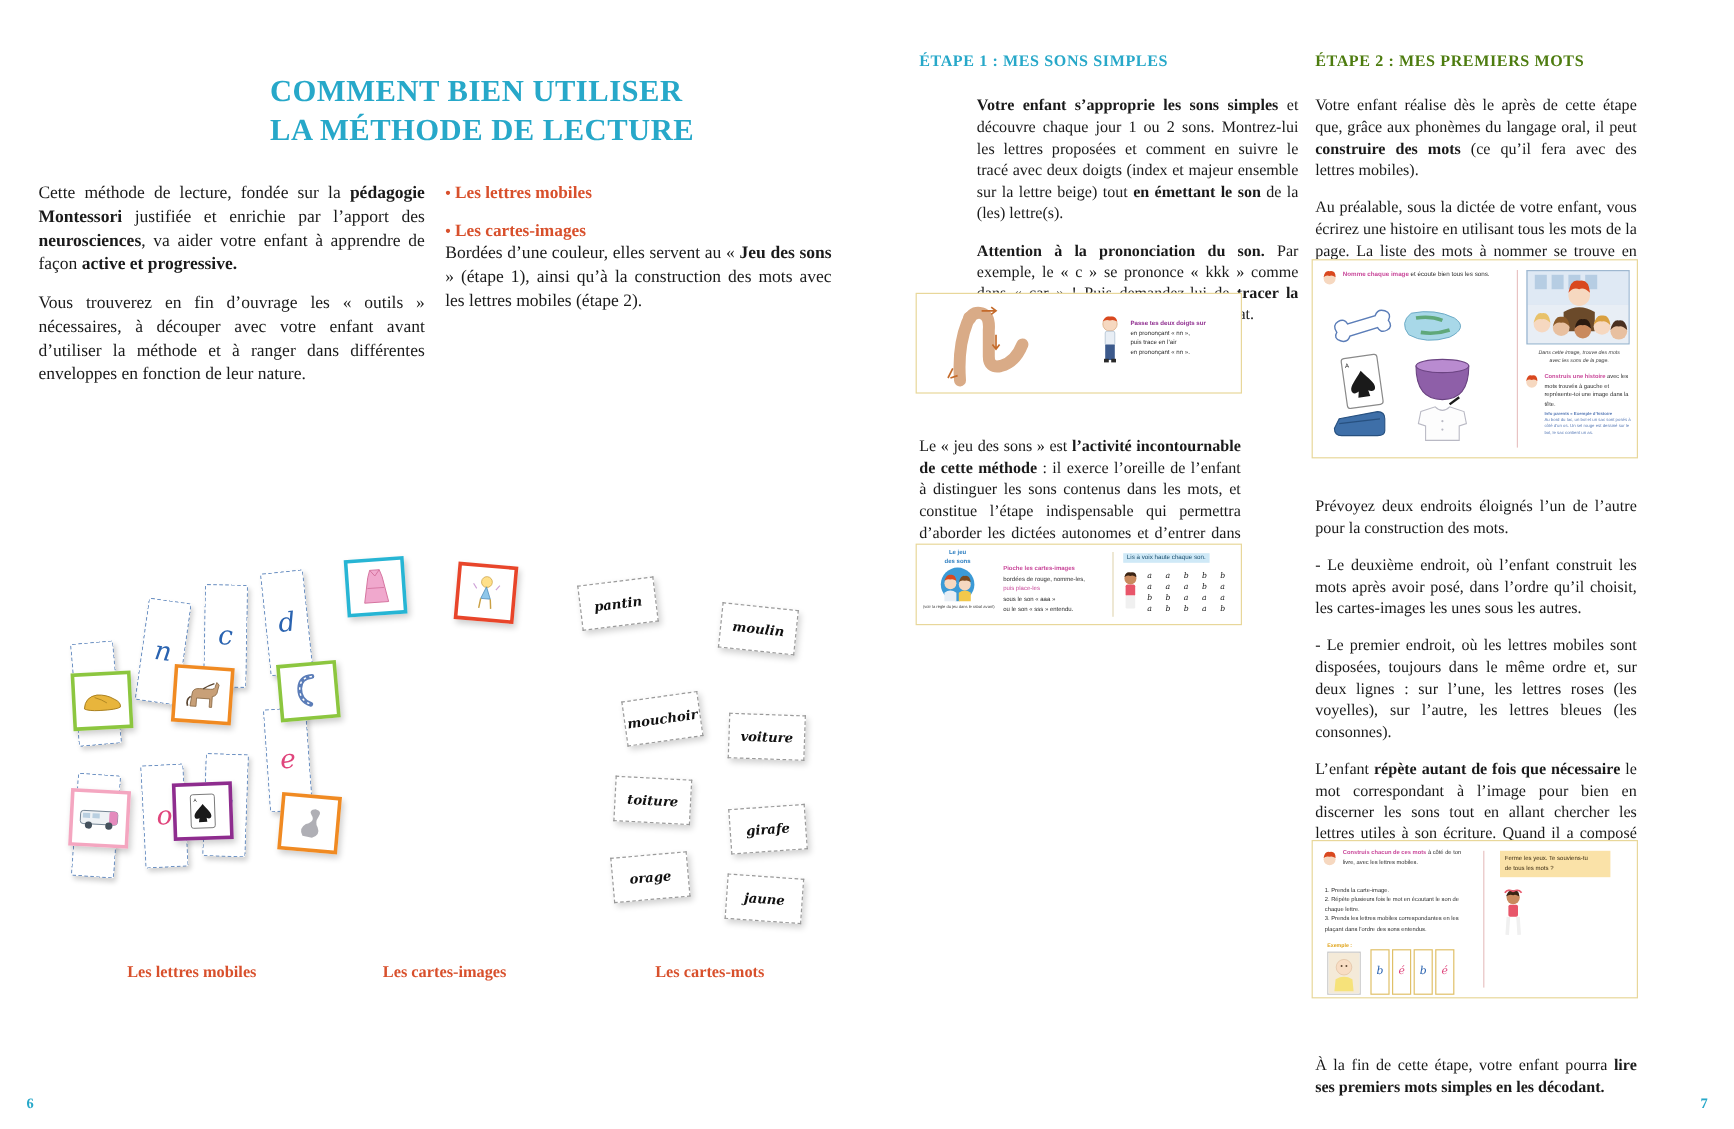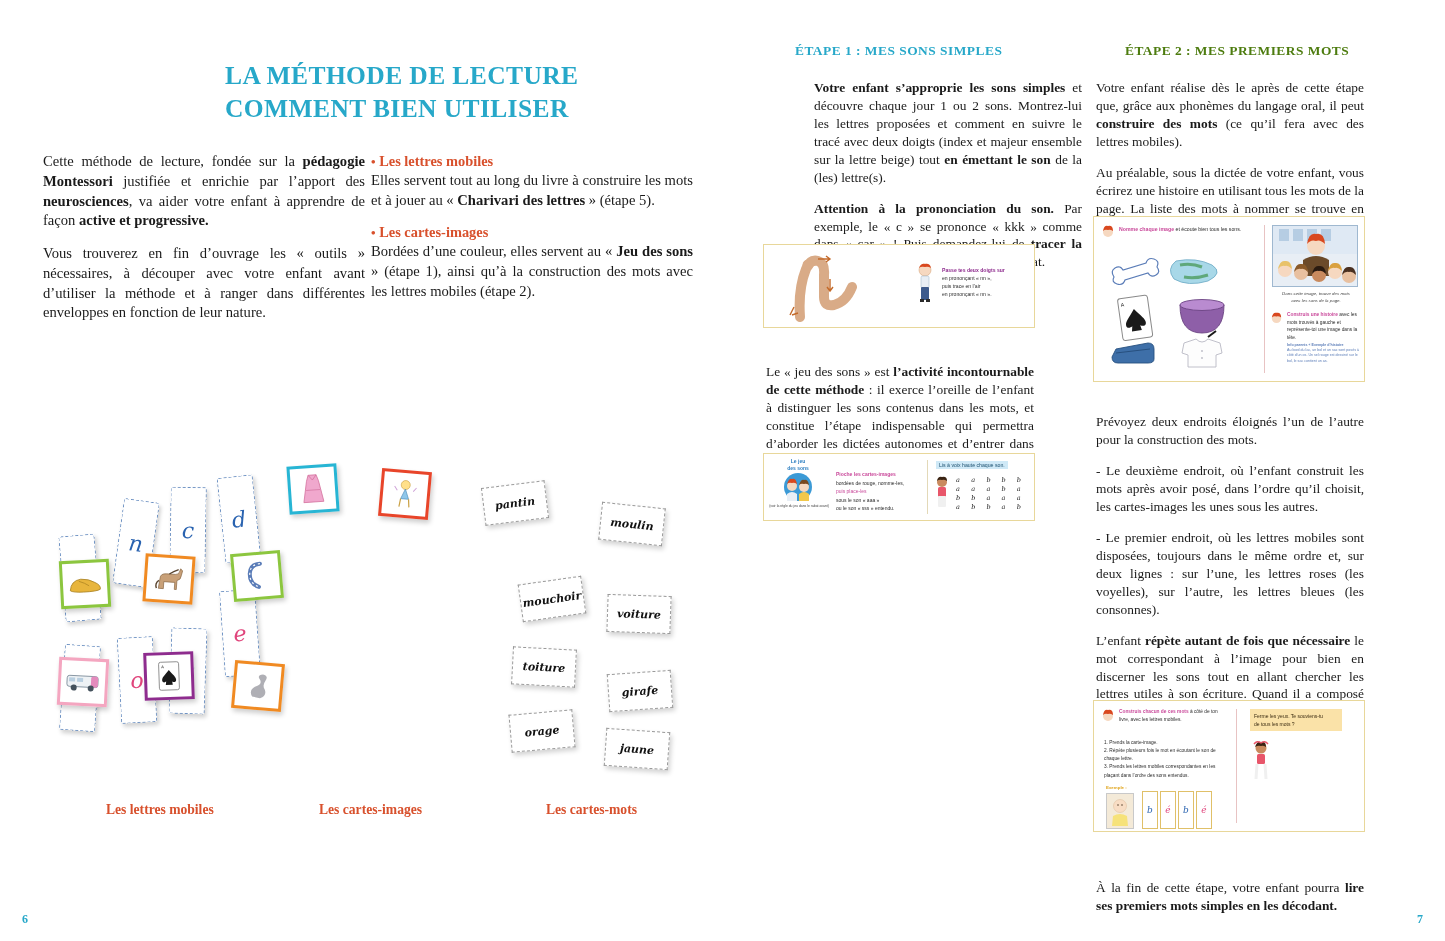--- a/index.html
+++ b/index.html
@@ -20,21 +20,21 @@
   
   .main-title {
     position:absolute; left:225px; top:60px; width:470px;
     color:#27a8c9; font-weight:bold; font-size:25.5px;
     letter-spacing:0.4px; line-height:1.28;
   }
   .col { position:absolute; font-size:14.6px; line-height:1.355; text-align:justify; }
   .col p { margin:0 0 0 0; }
   .col p + p { margin-top:0; }
   .spacer { height:13px; }
-  .lcol1 { left:43px; top:152px; width:322px; }
+  .lcol1 { left:32px; top:152px; width:322px; }
   .lcol2 { left:371px; top:152px; width:322px; }
   .subhead {
     color:#d8502c; font-weight:bold; font-size:14.4px;
     margin:0 0 1px 0; line-height:1.3;
   }
   .subhead .bullet { font-size:13px; }
   b { font-weight:bold; }
 
   
   .illus { position:absolute; left:40px; top:440px; width:660px; height:400px; }
@@ -67,21 +67,20 @@
     font-size:11px; color:#111; font-weight:bold;
   }
   .caption {
     position:absolute; color:#d8502c; font-weight:bold; font-size:13.6px;
   }
 
   
   .sect-head {
     position:absolute; font-weight:bold; font-size:13.4px;
     letter-spacing:0.5px;
-    margin-left:29px;
   }
   .head-cyan { color:#27a8c9; }
   .head-gold { color:#4d7c0f; }
   .rcol1 { left:766px; top:66px; width:268px;margin-left:48px; }
   .rcol { position:absolute; font-size:13.4px; line-height:1.33; text-align:justify; }
 
   .figbox {
     position:absolute; border:1.5px solid #e8d79a; background:#fff;
   }
 
@@ -90,33 +89,32 @@
   .mini { font-family:"Liberation Sans", sans-serif; }
 </style>
 </head>
 <body>
 
 <div class="spread">
 
   <div class="page page-left">
 
     <div class="main-title">
+      <div>COMMENT BIEN UTILISER</div>
       <div>LA MÉTHODE DE LECTURE</div>
-      <div>COMMENT BIEN UTILISER</div>
     </div>
 
     <div class="col lcol1">
       <p><span>Cette méthode de lecture, fondée sur la </span><b>pédagogie Montessori</b><span> justifiée et enrichie par l’apport des </span><b>neurosciences</b><span>, va aider votre enfant à apprendre de façon </span><b>active et progressive.</b></p>
       <div class="spacer"></div>
       <p>Vous trouverez en fin d’ouvrage les « outils » nécessaires, à découper avec votre enfant avant d’utiliser la méthode et à ranger dans différentes enveloppes en fonction de leur nature.</p>
     </div>
 
     <div class="col lcol2">
       <p class="subhead"><span class="bullet">•</span> <span>Les lettres mobiles</span></p>
-      <p><span>Elles servent tout au long du livre à construire les mots et à jouer au « </span><b>Charivari des lettres</b><span> » (étape 5).</span></p>
       <div class="spacer"></div>
       <p class="subhead"><span class="bullet">•</span> <span>Les cartes-images</span></p>
       <p><span>Bordées d’une couleur, elles servent au « </span><b>Jeu des sons</b><span> » (étape 1), ainsi qu’à la construction des mots avec les lettres mobiles (étape 2).</span></p>
       <div class="spacer"></div>
     </div>
 
     <div class="illus">
 
       <div class="tile letter-tile lt-pink" style="left:22px; top:95px; transform:rotate(-5deg);">
           <span>a</span>

